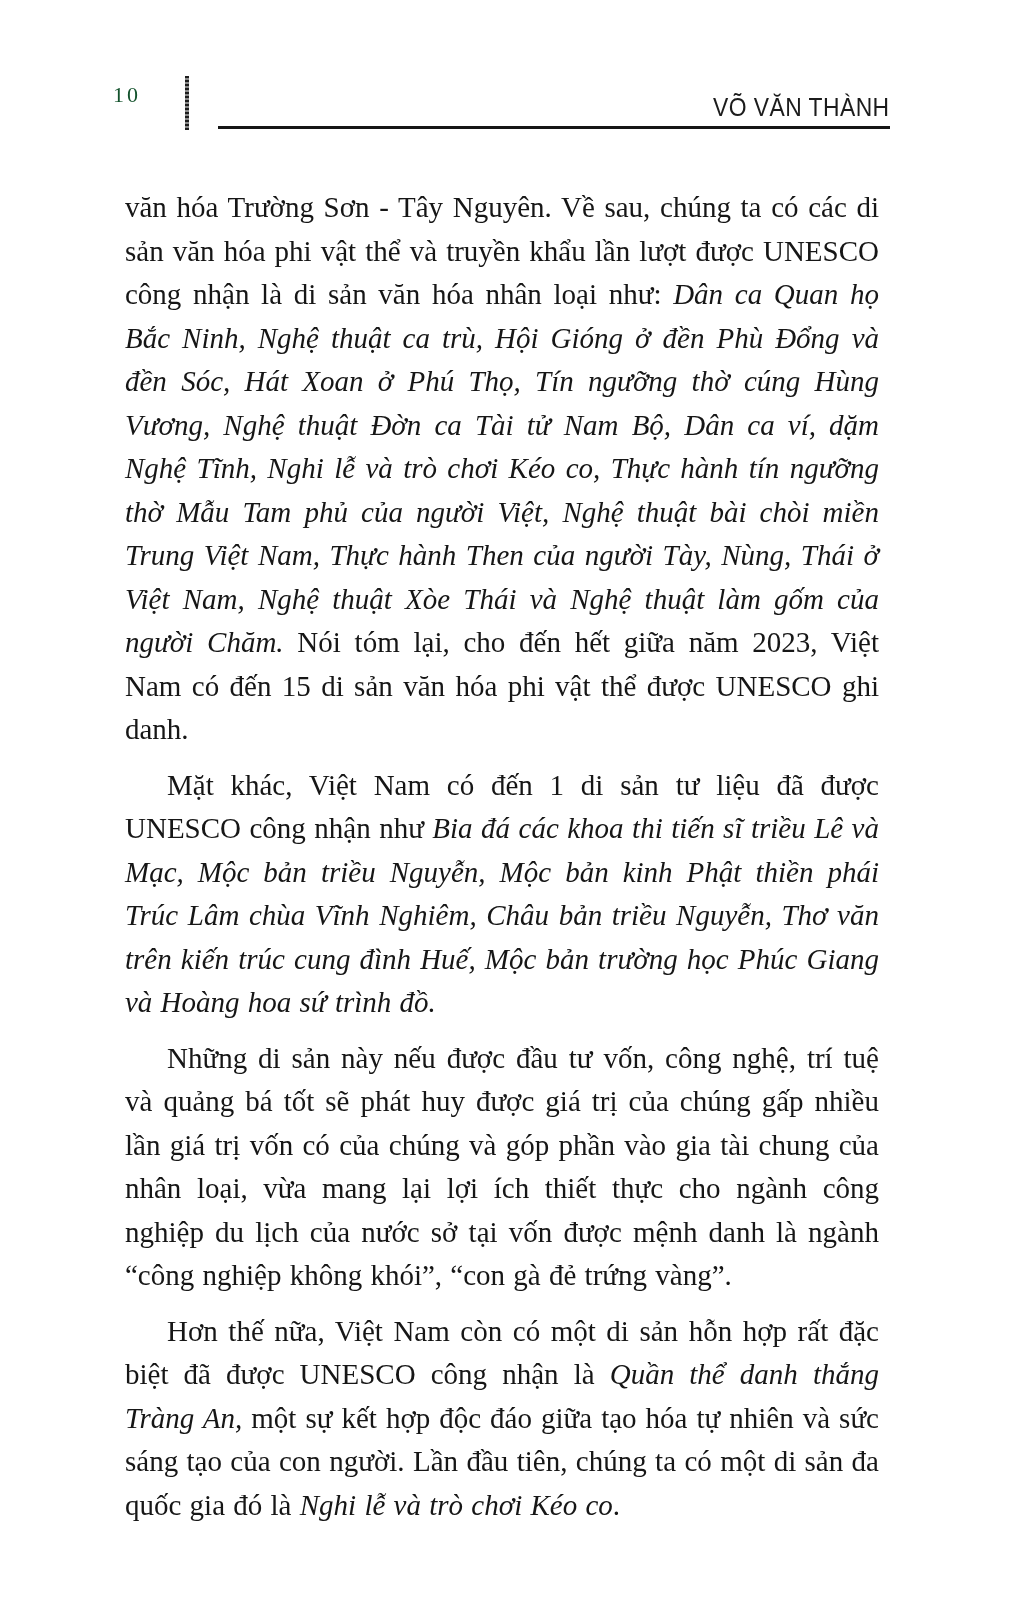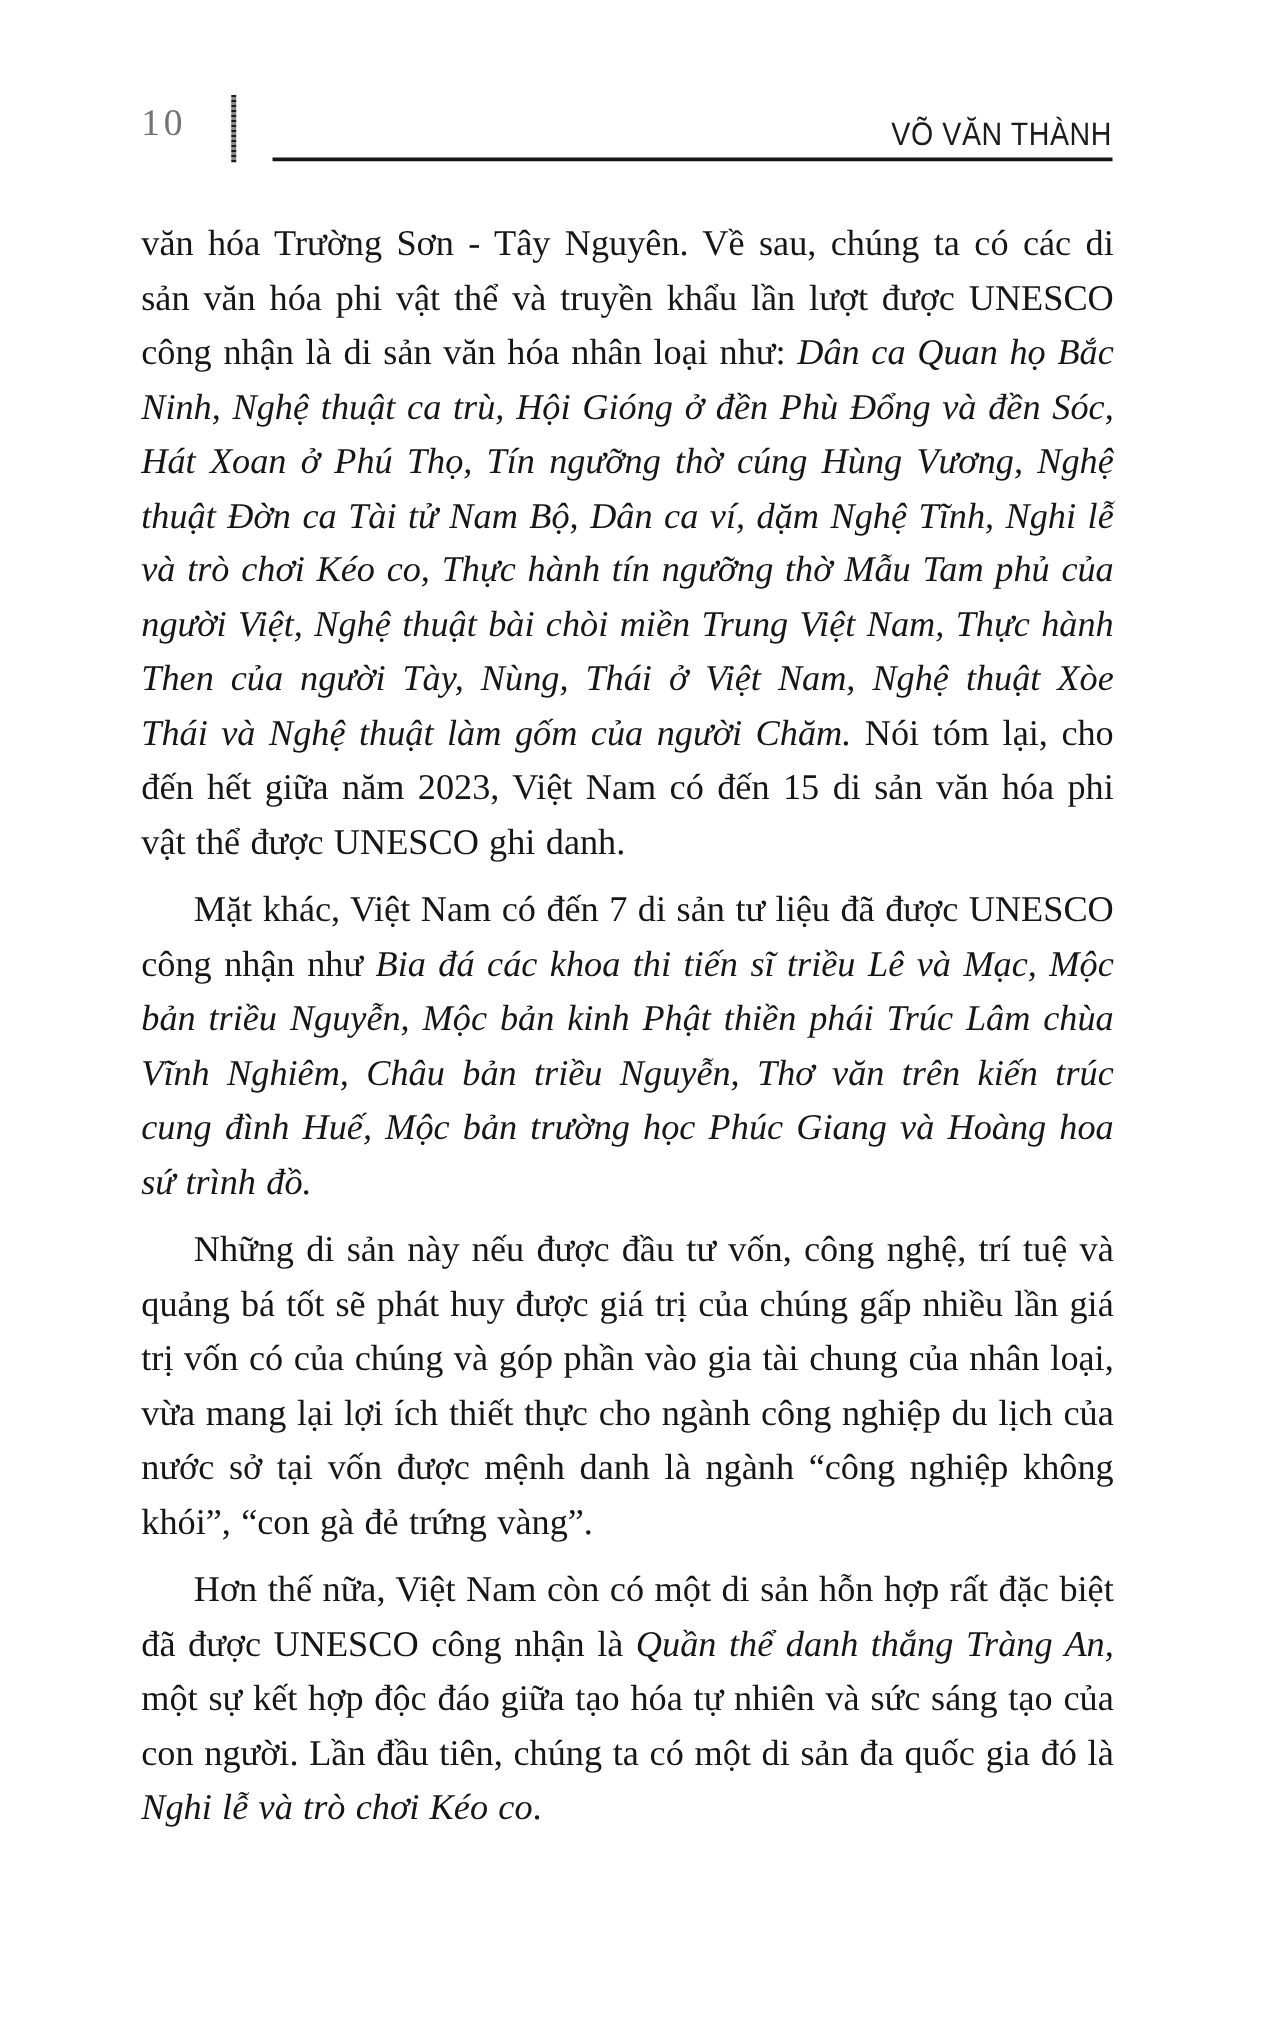--- a/index.html
+++ b/index.html
@@ -17,23 +17,23 @@
   }
   .scan-page {
     position: absolute;
     inset: 0;
   }
   
   .page-number {
     position: absolute;
     left: 113px;
     top: 84px;
-    font-size: 30px;
+    font-size: 22px;
     letter-spacing: 3px;
-    color: #737373;
+    color: #14532d;
     line-height: 1;
   }
   .header-vbar {
     position: absolute;
     left: 185px;
     top: 76px;
     width: 4px;
     height: 54px;
     background: repeating-linear-gradient(
       to bottom,
@@ -69,21 +69,21 @@
     left: 113px;
     top: 174px;
     width: 778px;
     font-size: 29px;
     line-height: 43.5px;
     text-align: justify;
     color: #161616;
     word-spacing: 1px;
   }
   .page-body p {
-    margin: 0;
+    margin: 12px;
   }
   .page-body p.indent {
     text-indent: 42px;
     margin-top: 11px;
   }
   .page-body .it {
     font-style: italic;
   }
 </style>
 </head>
@@ -93,18 +93,18 @@
 
   <header>
     <span class="page-number">10</span>
     <span class="header-vbar"></span>
     <span class="running-head">VÕ VĂN THÀNH</span>
     <div class="header-rule"></div>
   </header>
 
   <main class="page-body">
       <p><span>văn hóa Trường Sơn - Tây Nguyên. Về sau, chúng ta có các di sản văn hóa phi vật thể và truyền khẩu lần lượt được UNESCO công nhận là di sản văn hóa nhân loại như: </span><span class="it">Dân ca Quan họ Bắc Ninh, Nghệ thuật ca trù, Hội Gióng ở đền Phù Đổng và đền Sóc, Hát Xoan ở Phú Thọ, Tín ngưỡng thờ cúng Hùng Vương, Nghệ thuật Đờn ca Tài tử Nam Bộ, Dân ca ví, dặm Nghệ Tĩnh, Nghi lễ và trò chơi Kéo co, Thực hành tín ngưỡng thờ Mẫu Tam phủ của người Việt, Nghệ thuật bài chòi miền Trung Việt Nam, Thực hành Then của người Tày, Nùng, Thái ở Việt Nam, Nghệ thuật Xòe Thái và Nghệ thuật làm gốm của người Chăm.</span><span> Nói tóm lại, cho đến hết giữa năm 2023, Việt Nam có đến 15 di sản văn hóa phi vật thể được UNESCO ghi danh.</span></p>
-      <p class="indent"><span>Mặt khác, Việt Nam có đến 7 di sản tư liệu đã được UNESCO công nhận như </span><span class="it">Bia đá các khoa thi tiến sĩ triều Lê và Mạc, Mộc bản triều Nguyễn, Mộc bản kinh Phật thiền phái Trúc Lâm chùa Vĩnh Nghiêm, Châu bản triều Nguyễn, Thơ văn trên kiến trúc cung đình Huế, Mộc bản trường học Phúc Giang và Hoàng hoa sứ trình đồ.</span></p>
+      <p class="indent"><span>Mặt khác, Việt Nam có đến 1 di sản tư liệu đã được UNESCO công nhận như </span><span class="it">Bia đá các khoa thi tiến sĩ triều Lê và Mạc, Mộc bản triều Nguyễn, Mộc bản kinh Phật thiền phái Trúc Lâm chùa Vĩnh Nghiêm, Châu bản triều Nguyễn, Thơ văn trên kiến trúc cung đình Huế, Mộc bản trường học Phúc Giang và Hoàng hoa sứ trình đồ.</span></p>
       <p class="indent"><span>Những di sản này nếu được đầu tư vốn, công nghệ, trí tuệ và quảng bá tốt sẽ phát huy được giá trị của chúng gấp nhiều lần giá trị vốn có của chúng và góp phần vào gia tài chung của nhân loại, vừa mang lại lợi ích thiết thực cho ngành công nghiệp du lịch của nước sở tại vốn được mệnh danh là ngành “công nghiệp không khói”, “con gà đẻ trứng vàng”.</span></p>
       <p class="indent"><span>Hơn thế nữa, Việt Nam còn có một di sản hỗn hợp rất đặc biệt đã được UNESCO công nhận là </span><span class="it">Quần thể danh thắng Tràng An,</span><span> một sự kết hợp độc đáo giữa tạo hóa tự nhiên và sức sáng tạo của con người. Lần đầu tiên, chúng ta có một di sản đa quốc gia đó là </span><span class="it">Nghi lễ và trò chơi Kéo co</span><span>.</span></p>
     </main>
 
 </div>
 
 </body></html>

